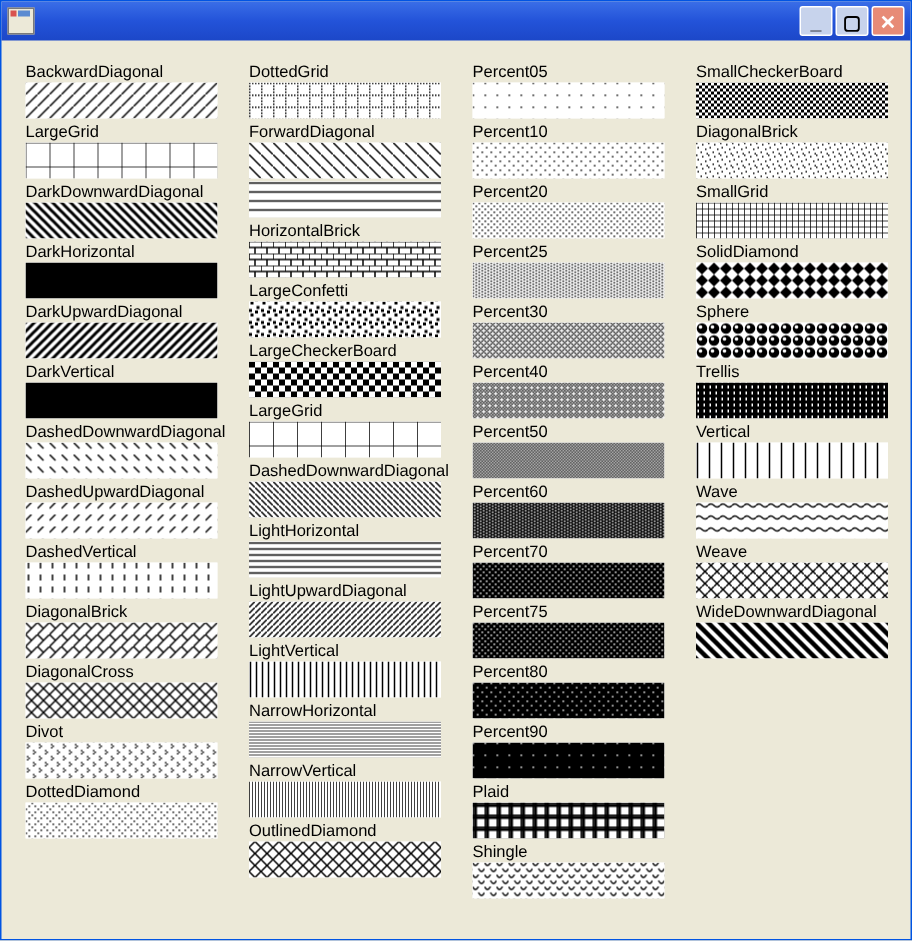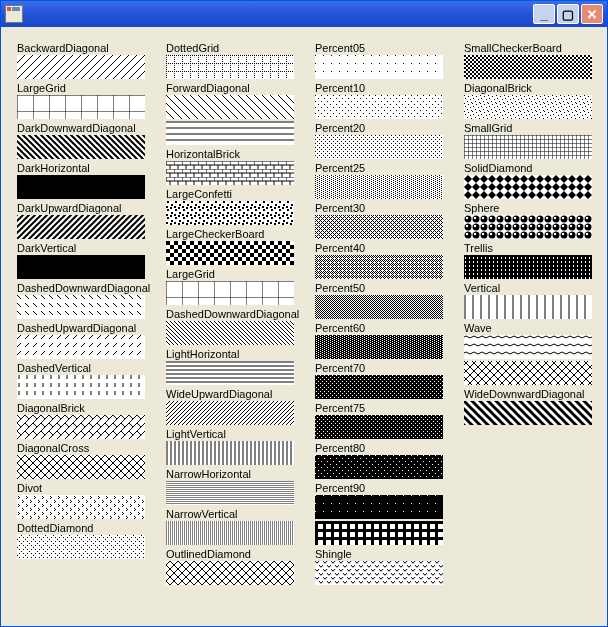--- a/index.html
+++ b/index.html
@@ -329,21 +329,21 @@
                 <defs>
                   <pattern id="p22" width="4" height="4" patternUnits="userSpaceOnUse">
                     <rect width="4" height="4" fill="#ffffff"></rect>
                     <path d="M0 1H4" stroke="#000000" stroke-width="1" fill="none"></path>
                   </pattern>
                 </defs>
                 <rect width="128" height="24" fill="url(#p22)"></rect>
               </svg></div>
           </div>
           <div class="item">
-            <span class="lbl">WideUpwardDiagonal</span>
+            <span class="lbl">LightUpwardDiagonal</span>
             <div class="swatch"><svg width="128" height="24">
                 <defs>
                   <pattern id="p23" width="4" height="4" patternUnits="userSpaceOnUse">
                     <rect width="4" height="4" fill="#ffffff"></rect>
                     <path d="M0 4L4 0" stroke="#000000" stroke-width="1" fill="none"></path>
                   </pattern>
                 </defs>
                 <rect width="128" height="24" fill="url(#p23)"></rect>
               </svg></div>
           </div>
@@ -563,20 +563,21 @@
                   <pattern id="p39" width="8" height="8" patternUnits="userSpaceOnUse">
                     <rect width="8" height="8" fill="#ffffff"></rect>
                     <rect x="0" y="0" width="8" height="8" fill="#000000"></rect>
                     <rect x="0" y="0" width="1" height="1" fill="#ffffff"></rect>
                   </pattern>
                 </defs>
                 <rect width="128" height="24" fill="url(#p39)"></rect>
               </svg></div>
           </div>
           <div class="item">
+            <span class="lbl">Plaid</span>
             <div class="swatch"><svg width="128" height="24">
                 <defs>
                   <pattern id="p40" width="8" height="8" patternUnits="userSpaceOnUse">
                     <rect width="8" height="8" fill="#ffffff"></rect>
                     <path d="M0 0H8" stroke="#000000" stroke-width="2" fill="none"></path>
                     <path d="M0 2H8" stroke="#000000" stroke-width="2" fill="none"></path>
                     <path d="M0 0V8" stroke="#000000" stroke-width="2" fill="none"></path>
                     <path d="M2 0V8" stroke="#000000" stroke-width="2" fill="none"></path>
                   </pattern>
                 </defs>
@@ -698,20 +699,21 @@
                 <defs>
                   <pattern id="p49" width="8" height="8" patternUnits="userSpaceOnUse">
                     <rect width="8" height="8" fill="#ffffff"></rect>
                     <path d="M0 2Q2 0 4 2T8 2" stroke="#000000" stroke-width="1" fill="none"></path>
                   </pattern>
                 </defs>
                 <rect width="128" height="24" fill="url(#p49)"></rect>
               </svg></div>
           </div>
           <div class="item">
+            <span class="lbl">Weave</span>
             <div class="swatch"><svg width="128" height="24">
                 <defs>
                   <pattern id="p50" width="8" height="8" patternUnits="userSpaceOnUse">
                     <rect width="8" height="8" fill="#ffffff"></rect>
                     <path d="M0 4L4 0" stroke="#000000" stroke-width="1" fill="none"></path>
                     <path d="M4 8L8 4" stroke="#000000" stroke-width="1" fill="none"></path>
                     <path d="M0 0L8 8" stroke="#000000" stroke-width="1" fill="none"></path>
                   </pattern>
                 </defs>
                 <rect width="128" height="24" fill="url(#p50)"></rect>

